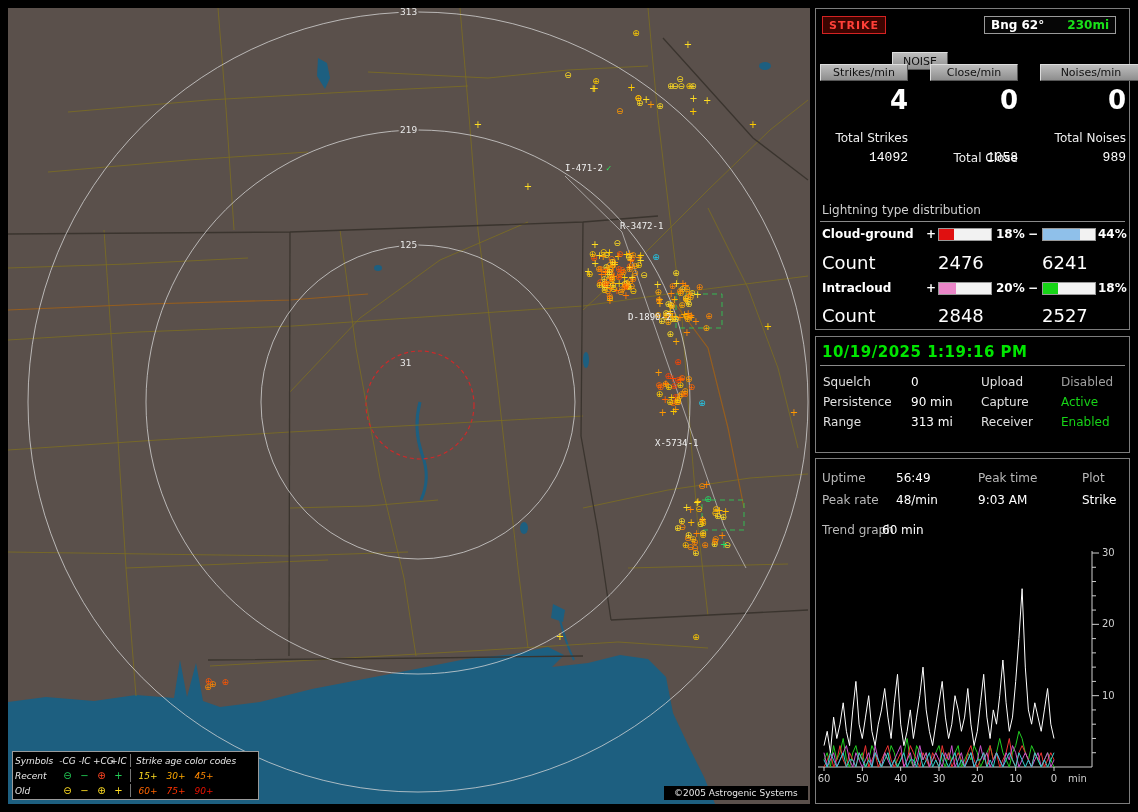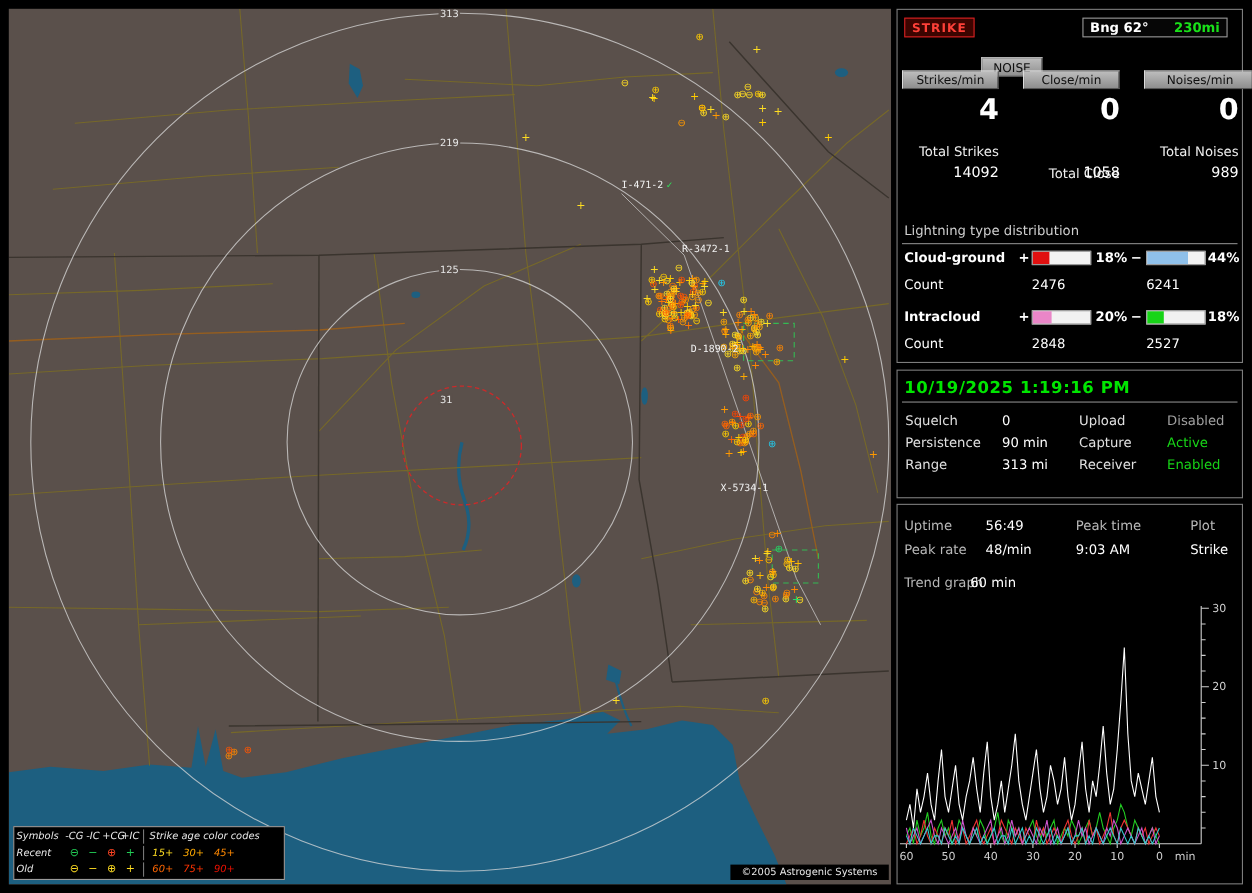--- a/index.html
+++ b/index.html
@@ -9,29 +9,29 @@
   #map{position:absolute;left:8px;top:8px;width:802px;height:796px;background:#5a504b;overflow:hidden;}
   #sidebar{position:absolute;left:815px;top:8px;width:317px;height:796px;}
   .panel{position:absolute;left:0;width:315px;background:#000;border:1px solid #7d7d7d;box-sizing:border-box;}
   .btn-gray{background:linear-gradient(#bdbdbd,#8e8e8e);border:1px solid;border-color:#dcdcdc #565656 #565656 #dcdcdc;color:#101010;font-size:11px;line-height:1;padding:0;font-family:inherit;cursor:pointer;}
   .btn-strike{background:#3c0400;border:1px solid #d42222;color:#ff4038;font-weight:bold;font-size:11px;letter-spacing:1px;line-height:1;padding:0;font-family:inherit;cursor:pointer;}
   .bng{border:1px solid #9a9a9a;background:#060606;display:flex;justify-content:space-between;align-items:center;padding:0 6px;box-sizing:border-box;}
   .bng-l{color:#fff;font-weight:bold;font-size:12px;}
   .bng-r{color:#19e019;font-weight:bold;font-size:12px;}
   .rate{color:#fff;font-weight:bold;font-size:26px;text-align:right;padding-right:8px;}
   .tlabel{color:#ededed;font-size:12px;text-align:right;}
-  .tval{color:#fff;font-size:13px;text-align:right;padding-right:2px;}
+  .tval{color:#fff;font-size:13px;text-align:right;padding-right:2px;font-family:Liberation Mono, monospace;}
   .dtitle{color:#cfcfcf;font-size:12px;}
   .hline{height:1px;background:#8a8a8a;}
   .dlabel{color:#fff;font-weight:bold;font-size:12px;}
   .dsign{color:#fff;font-weight:bold;font-size:12px;}
   .dbar{width:52px;height:11px;background:#f2f2f2;border:1px solid #999;display:block;}
   .dbar i{display:block;height:100%;width:0;}
   .dpct{color:#fff;font-weight:bold;font-size:12px;}
-  .dcount{color:#fff;font-size:12px;}
+  .dcount{color:#fff;font-size:18px;}
   .dt{color:#00e600;font-weight:bold;font-size:15px;letter-spacing:.5px;}
   .slabel{color:#e0e0e0;font-size:12px;}
   .sval{color:#fff;font-size:12px;}
   .glabel{color:#b8b8b8;font-size:12px;}
   .gval{color:#fff;font-size:12px;}
   .legend{position:absolute;left:4px;top:743px;width:247px;background:#000;border:1px solid #9a9a9a;font-size:9px;color:#e8e8e8;padding:1px 2px;box-sizing:border-box;font-style:italic;}
   .lrow{display:flex;align-items:center;height:15px;}
   .w42{width:44px;} .w17{width:17px;text-align:center;} .w26{width:28px;text-align:center;}
   .ldiv{width:1px;height:13px;background:#777;margin:0 3px;}
   .lages{flex:1;padding-left:2px;}

